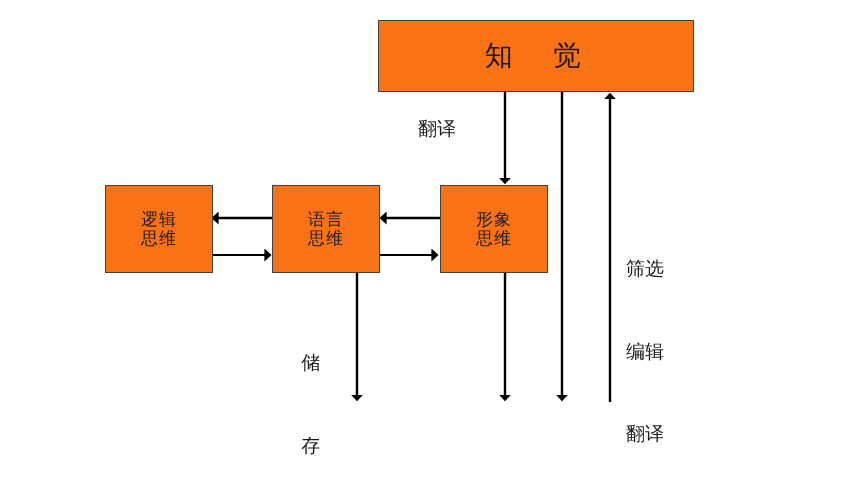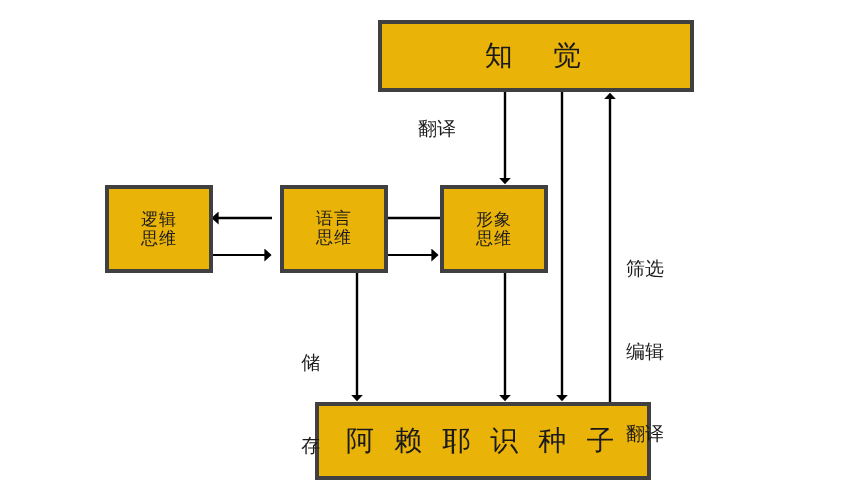--- a/index.html
+++ b/index.html
@@ -18,22 +18,22 @@
   #svg-layer {
     position: absolute;
     left: 0;
     top: 0;
     width: 865px;
     height: 494px;
   }
   .node-box {
     position: absolute;
     box-sizing: border-box;
-    border: 4px solid #404040;
-    background: #eab308;
+    border: 1px solid #404040;
+    background: #f97316;
     display: flex;
     flex-direction: column;
     align-items: center;
     justify-content: center;
     color: #1a1a1a;
   }
   .node-line {
     display: block;
     line-height: 1.12;
     white-space: pre;
@@ -54,21 +54,21 @@
     font-size: 28px;
     letter-spacing: 0.20em;
   }
   .thinking-box {
     width: 108px;
     height: 88px;
     font-size: 17px;
     letter-spacing: 0.06em;
   }
   #box-logical { left: 105px; top: 185px; }
-  #box-language { left: 280px; top: 185px; font-family: Liberation Mono, monospace; }
+  #box-language { left: 272px; top: 185px; }
   #box-imagery { left: 440px; top: 185px; align-items: center; }
 
   .edge-label {
     position: absolute;
     color: #1a1a1a;
     font-size: 19px;
     line-height: 1.45;
     white-space: pre;
     text-align: right;
   }
@@ -128,23 +128,20 @@
   <div class="node-box thinking-box" id="box-language">
     <span class="node-line">语言</span>
     <span class="node-line">思维</span>
   </div>
 
   <div class="node-box thinking-box" id="box-imagery">
     <span class="node-line">形象</span>
     <span class="node-line">思维</span>
   </div>
 
-  <div class="node-box" id="box-alaya">
-    <span class="node-line">阿 赖 耶 识 种 子</span>
-  </div>
 
   <div class="edge-label" id="label-translate-top">翻译</div>
 
   <div class="edge-label" id="label-store">
     <div>储</div>
     <div>存</div>
   </div>
 
   <div class="edge-label" id="label-filter-edit-translate">
     <div>筛选</div>

